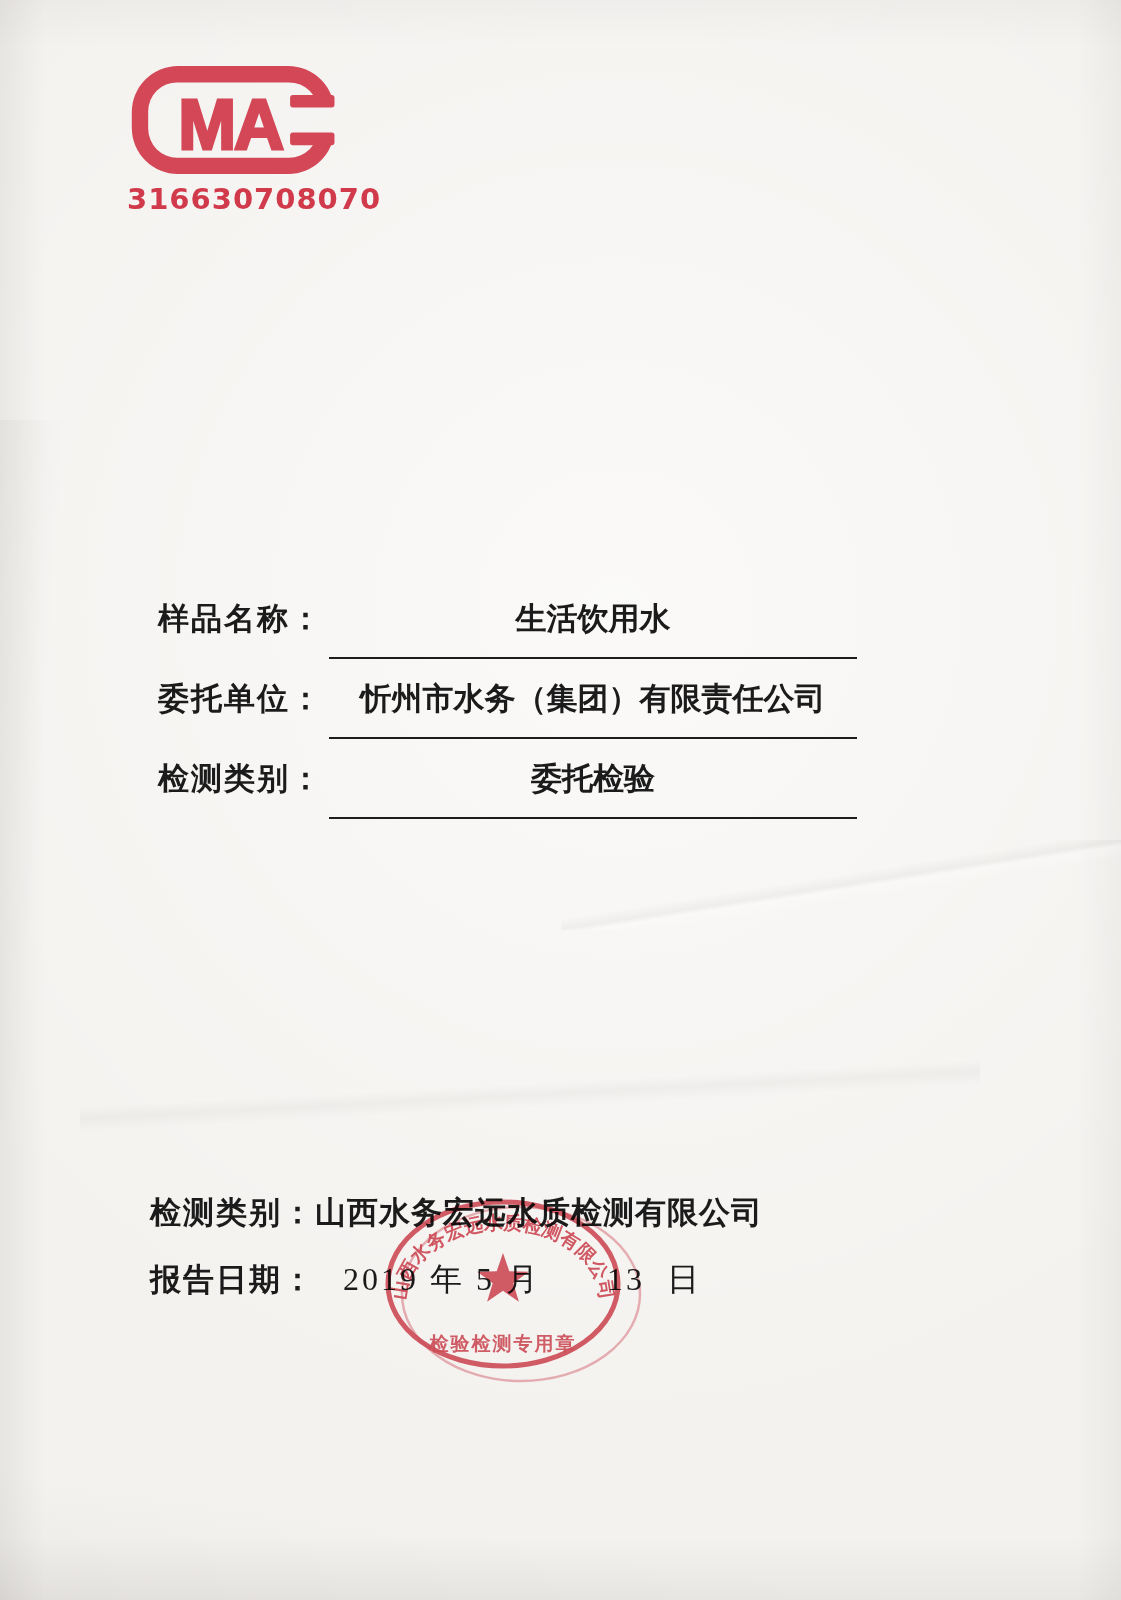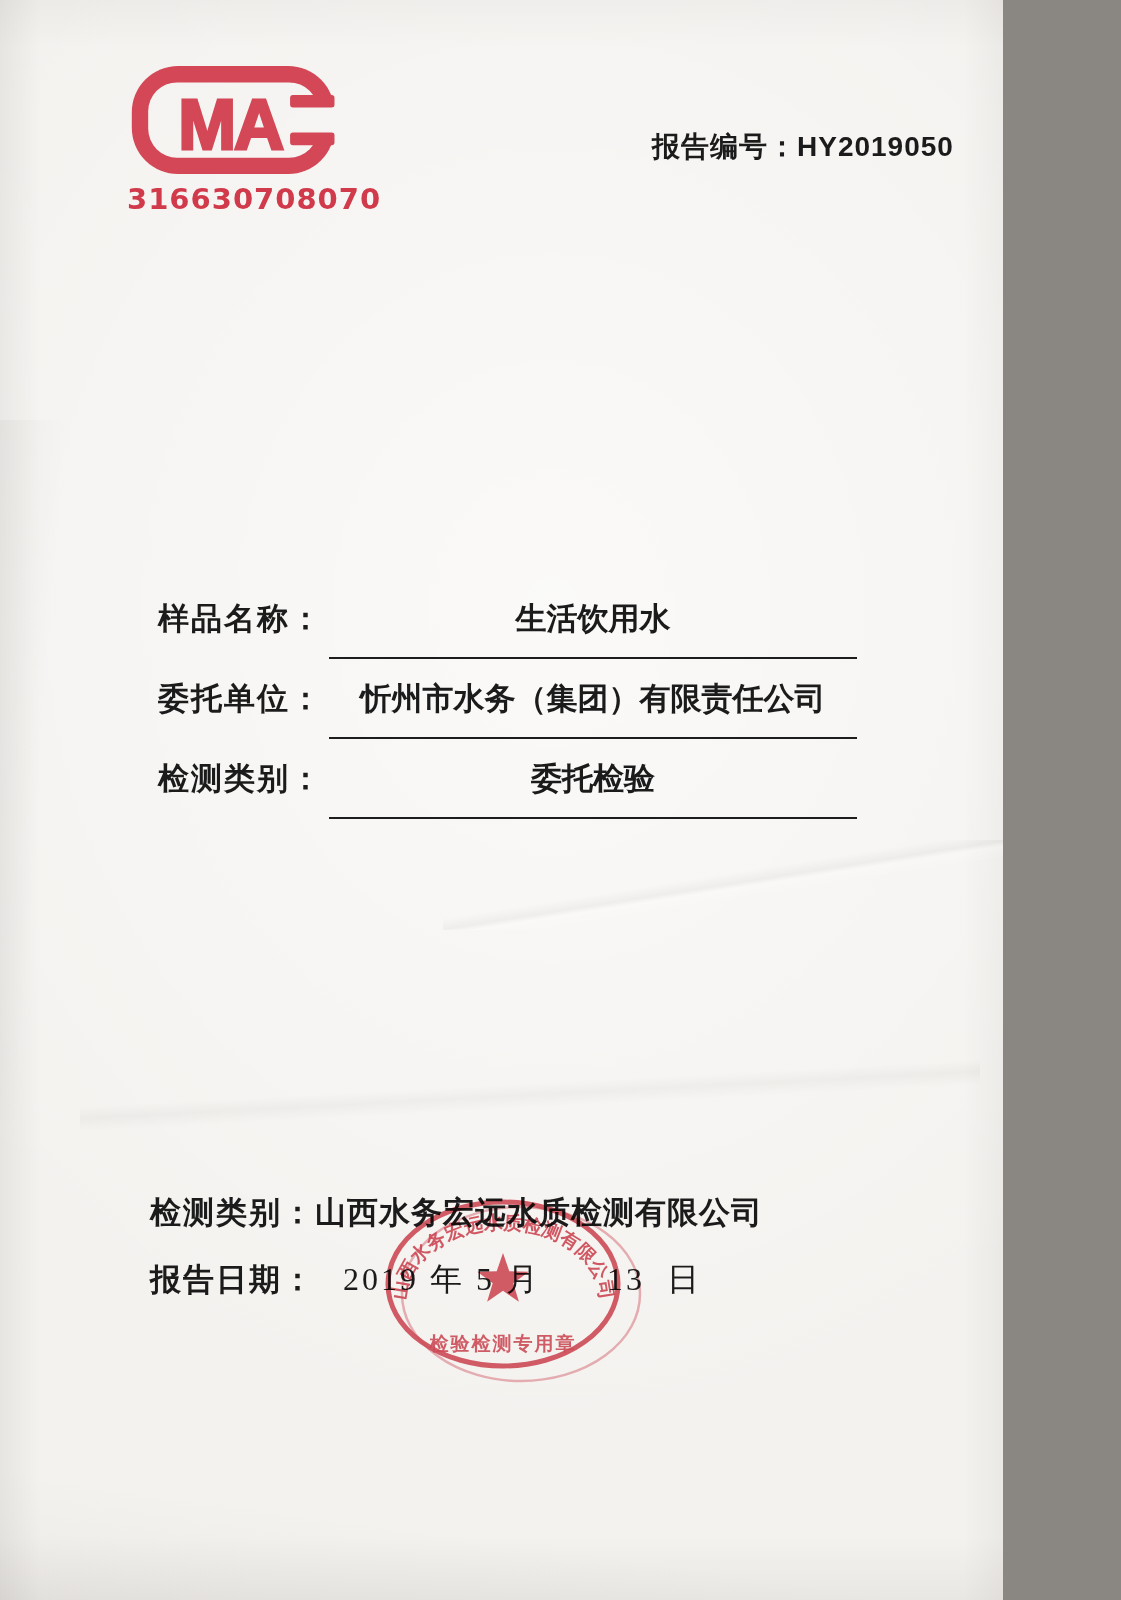--- a/index.html
+++ b/index.html
@@ -1,17 +1,17 @@
 <!DOCTYPE html>
 <html><head>
 <meta charset="utf-8">
 <style>
   html,body{margin:0;padding:0;background:#8a8782;}
   .page{
-    position:relative;width:1003px;height:1600px;overflow:hidden;
+    position:relative;width:1121px;height:1600px;overflow:hidden;
     font-family:"Liberation Sans",sans-serif;color:#1b1b1b;
     background:
       radial-gradient(120% 85% at 55% 38%, rgba(255,255,255,.6), rgba(255,255,255,0) 62%),
       linear-gradient(90deg, rgba(60,55,50,.07), rgba(0,0,0,0) 4%, rgba(0,0,0,0) 96%, rgba(60,55,50,.05)),
       linear-gradient(0deg, rgba(60,55,50,.06), rgba(0,0,0,0) 4%),
       linear-gradient(180deg, rgba(60,55,50,.04), rgba(0,0,0,0) 3%),
       #f4f2ef;
   }
   .crease{position:absolute;pointer-events:none;}
   .crease.c1{top:840px;right:0;width:560px;height:90px;
@@ -81,21 +81,20 @@
     </defs>
     <g fill="#d13a4b" opacity="0.93">
       <rect x="6" y="8" width="210" height="112" rx="48" mask="url(#bandmask)"></rect>
       <rect x="170" y="38" width="46" height="13" rx="3"></rect>
       <rect x="170" y="77" width="46" height="13" rx="3"></rect>
       <text x="108" y="94" text-anchor="middle" font-size="72" font-weight="bold" font-family="Liberation Sans, sans-serif" stroke="#d13a4b" stroke-width="3" letter-spacing="-2">MA</text>
     </g>
   </svg>
   <div class="cma-number">316630708070</div>
 
-  <div class="report-no"><span>报告编号：</span><span>HY2019050</span></div>
 
 
   <div class="field-row row-1">
     <span class="label">样品名称：</span>
     <span class="value-line">生活饮用水</span>
   </div>
   <div class="field-row row-3">
     <span class="label">检测类别：</span>
     <span class="value-line">委托检验</span>
   </div>

